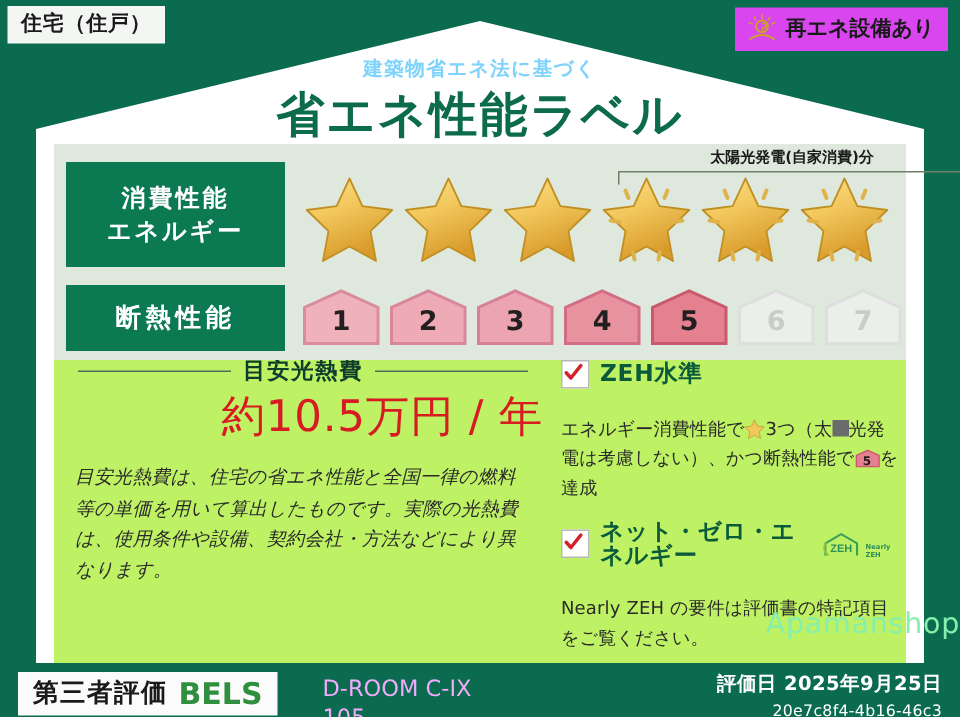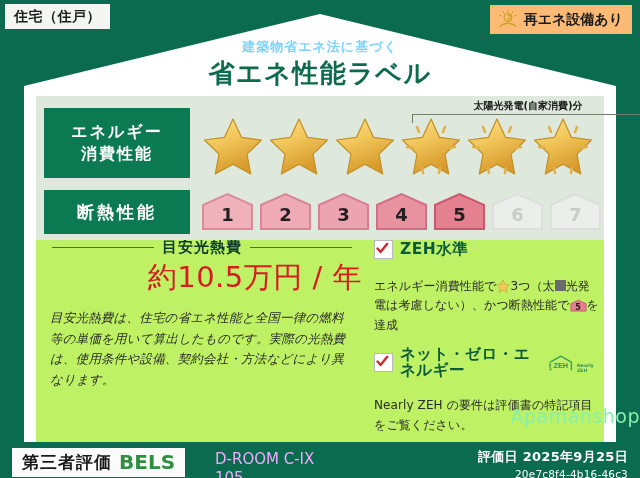--- a/index.html
+++ b/index.html
@@ -34,38 +34,38 @@
     background:#f4f6f4;color:#1a1a1a;
     font-size:14px;font-weight:700;letter-spacing:.5px;
     padding:5px 9px 6px 9px;
     line-height:1;
     z-index:8;
   }
 
   
   .renew-chip{
     position:absolute;right:8px;top:5px;
-    background:#fdba74;
+    background:#d946ef;
     display:flex;align-items:center;gap:5px;
     padding:4px 9px 5px 7px;
     z-index:8;
   }
   .renew-chip .txt{font-size:14px;font-weight:700;color:#1a1a1a;line-height:1;}
   .sun-ico{width:22px;height:20px;display:block;}
 
   
   .head-wrap{
     position:absolute;left:0;right:0;top:40px;text-align:center;z-index:6;
   }
   .head-sub{
     font-size:13px;font-weight:700;color:#7dd3fc;letter-spacing:1px;line-height:1;
   }
   .head-main{
     margin-top:7px;
-    font-size:26px;font-weight:700;color:#0d6b4d;letter-spacing:1.5px;line-height:1;
+    font-size:32px;font-weight:700;color:#0d6b4d;letter-spacing:1.5px;line-height:1;
   }
 
   
   .panel{
     position:absolute;left:36px;top:96px;width:568px;
     z-index:7;
   }
 
   
   .band{
@@ -253,22 +253,22 @@
     <div class="head-sub">建築物省エネ法に基づく</div>
     <div class="head-main">省エネ性能ラベル</div>
   </div>
 
   <div class="panel">
 
     <div class="band">
 
       <div class="row row-energy">
         <div class="row-label">
+          <span>消費性能</span>
           <span>エネルギー</span>
-          <span>消費性能</span>
         </div>
         <div class="row-body">
 
           <div class="solar-note">
             <div class="cap">太陽光発電(自家消費)分</div>
             <div class="bracket"></div>
           </div>
 
           <div class="stars">
             <div class="star-cell">

